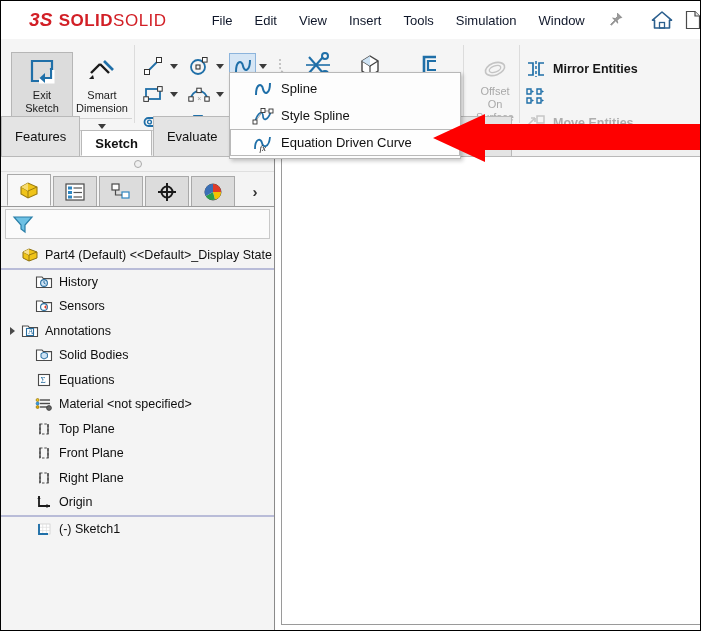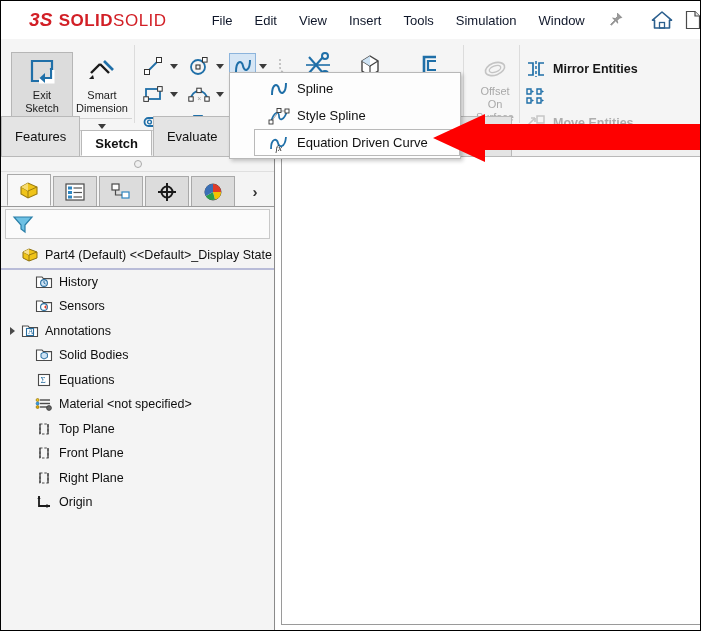--- a/index.html
+++ b/index.html
@@ -237,25 +237,24 @@
   .dropmenu {
     position: absolute; left: 228px; top: 71px; width: 230px;
     background: #fdfdfd;
     border: 1px solid #b8b8b8;
     box-shadow: 2px 2px 4px rgba(0,0,0,0.22);
     z-index: 40;
     padding: 2px 0;
   }
   .dmitem {
     height: 27px; display: flex; align-items: center;
-    padding-left: 10px;
+    padding-left: 18px;
     font-size: 13px; color: #111;
     box-sizing: border-box;
     border: 1px solid transparent;
-    margin-left: 24px;
   }
   .dmitem .dmi { width: 28px; display:flex; justify-content:center;}
   .dmitem .dmt { margin-left: 4px; }
   .dmitem.hl {
     background: #fefefe;
     border: 1px solid #b9b9b9;
   }
 
   
   .redarrow {
@@ -755,20 +754,34 @@
         <div class="tico">
           <svg width="18" height="16" viewBox="0 0 18 16">
             <path d="M4 2 L4 12 L15 12" fill="none" stroke="#1a1a1a" stroke-width="1.8"></path>
             <path d="M15 12 L11.5 10 L11.5 14 Z" fill="#1a1a1a"></path>
             <path d="M4 2 L2.4 5 L5.6 5 Z" fill="#1a1a1a"></path>
           </svg>
         </div>
         <div class="tlbl">Origin</div>
       </div>
 
+      <div class="trow indent-1 sketchsel">
+        <div class="exp"></div>
+        <div class="tico">
+          <svg width="18" height="16" viewBox="0 0 18 16">
+            <rect x="4" y="3" width="11" height="10" fill="#ffffff" stroke="#c9c9c9" stroke-width=".7"></rect>
+            <line x1="7.7" y1="3" x2="7.7" y2="13" stroke="#dcdcdc" stroke-width=".7"></line>
+            <line x1="11.4" y1="3" x2="11.4" y2="13" stroke="#dcdcdc" stroke-width=".7"></line>
+            <line x1="4" y1="6.3" x2="15" y2="6.3" stroke="#dcdcdc" stroke-width=".7"></line>
+            <line x1="4" y1="9.6" x2="15" y2="9.6" stroke="#dcdcdc" stroke-width=".7"></line>
+            <path d="M4 3 L4 13 L13 13" fill="none" stroke="#1f6fa8" stroke-width="1.9"></path>
+          </svg>
+        </div>
+        <div class="tlbl">(-) Sketch1</div>
+      </div>
 
     </div>
   </div>
 
   <div class="graphics">
     <div class="gborder"></div>
   </div>
 
   <div class="dropmenu">
     <div class="dmitem">

